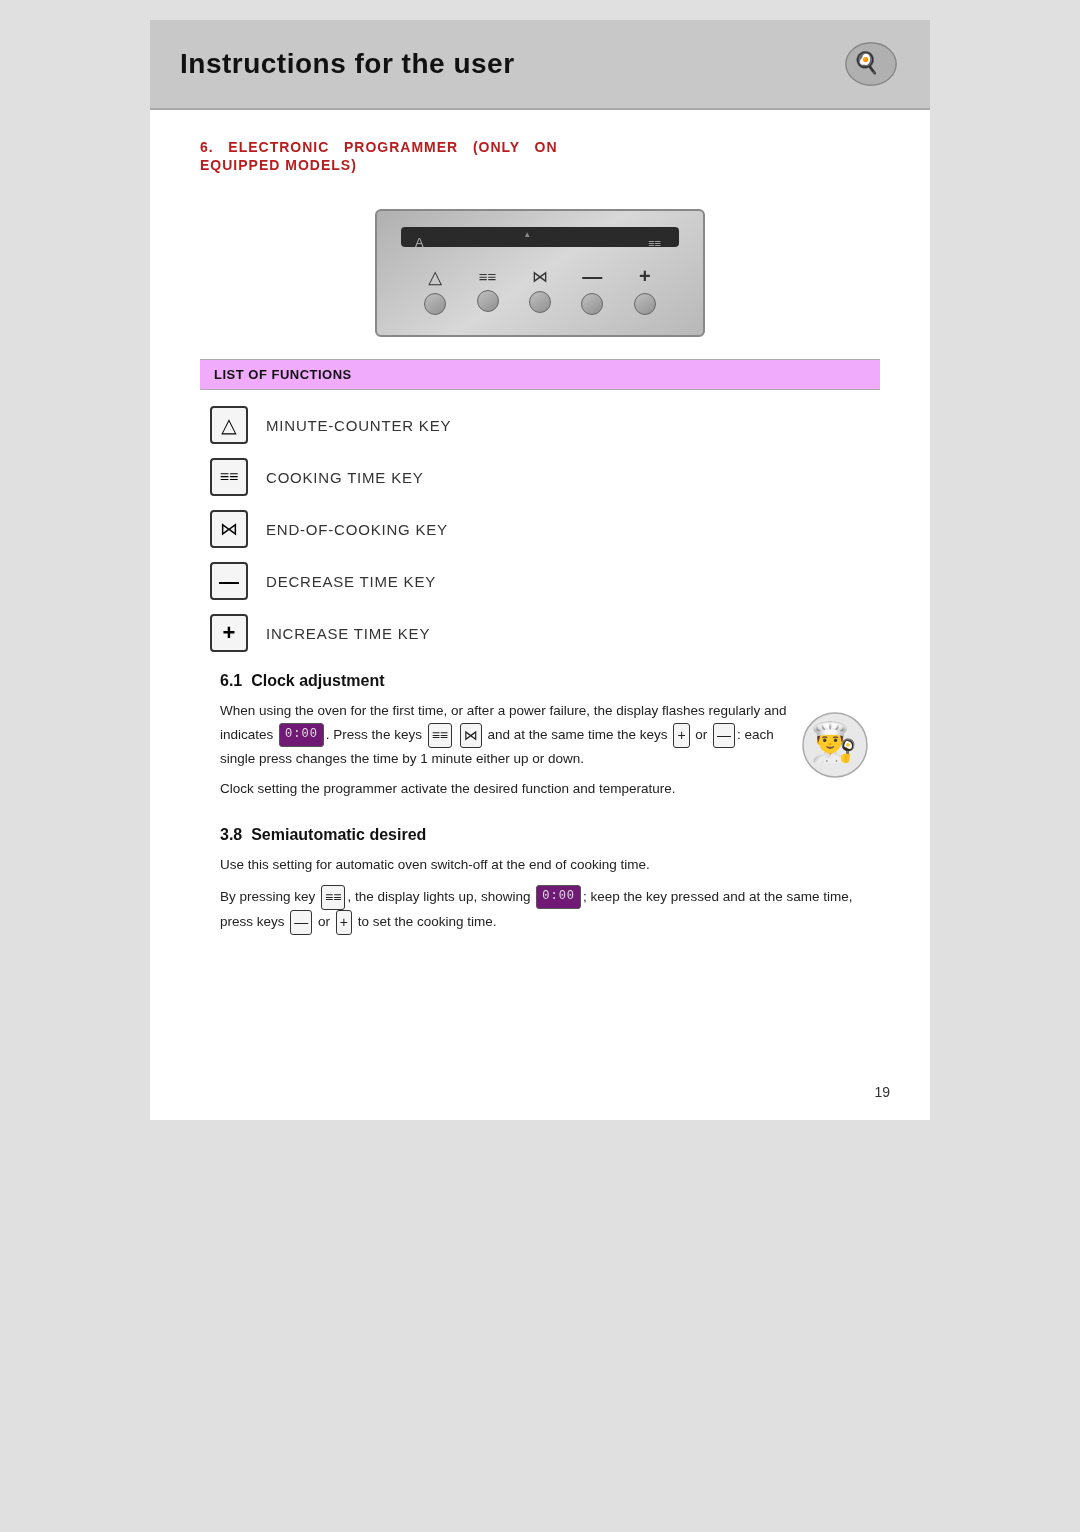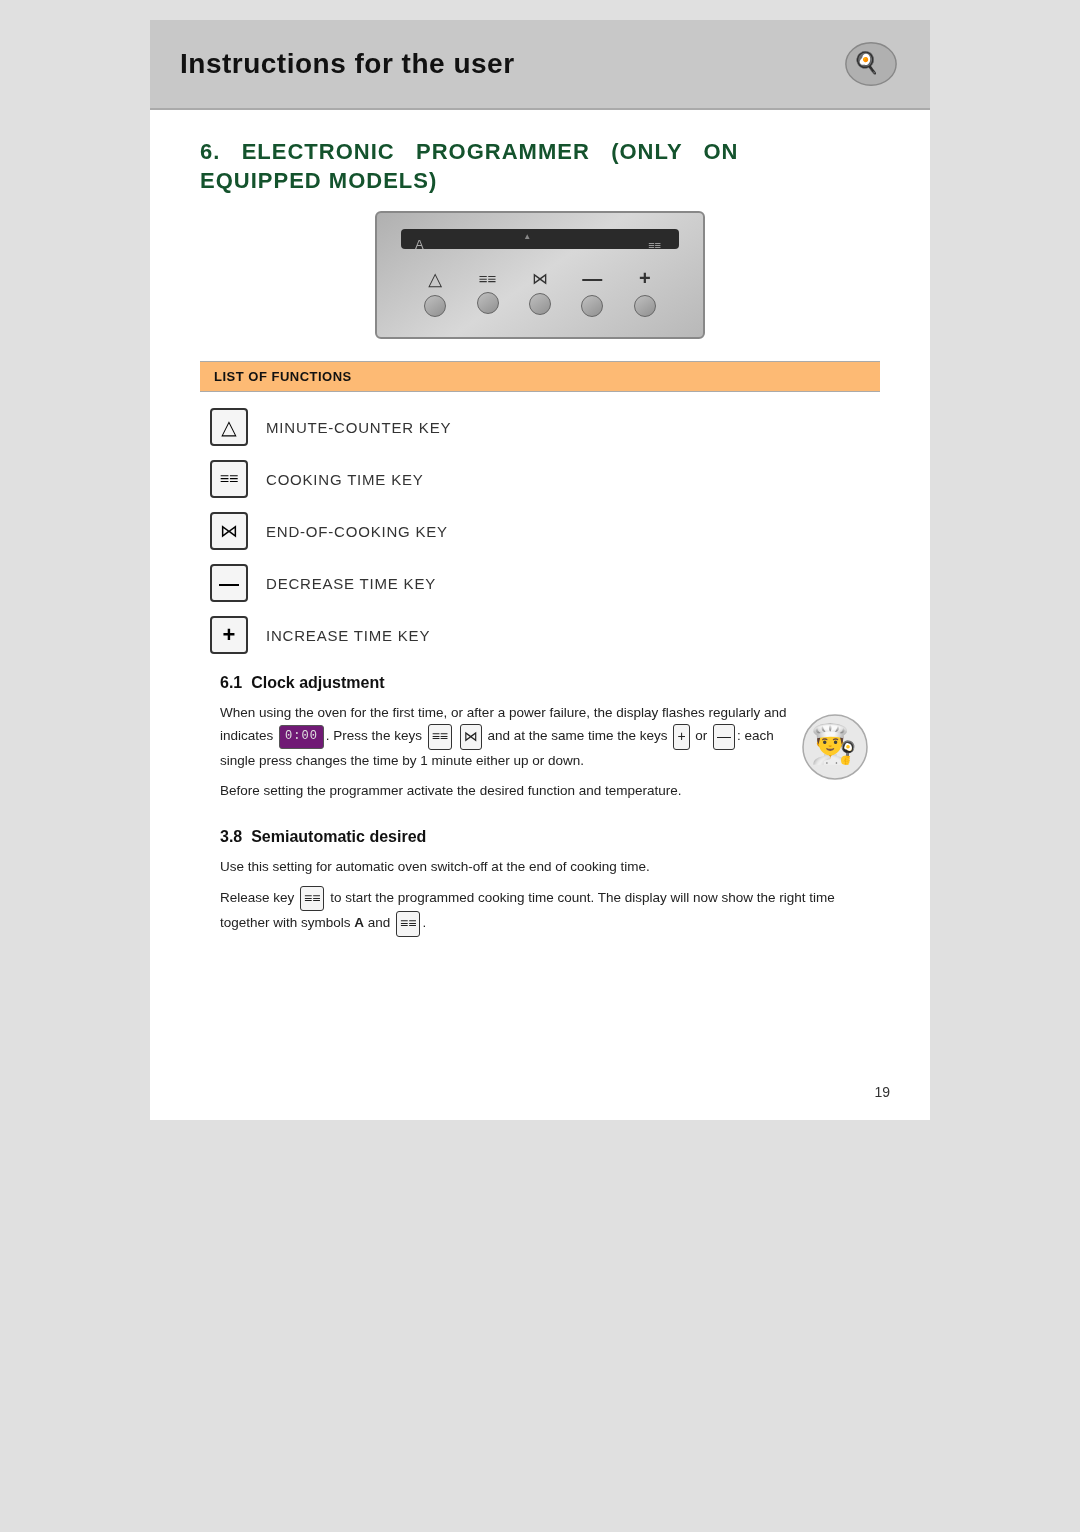--- a/index.html
+++ b/index.html
@@ -44,25 +44,25 @@
       height: 52px;
     }
 
     
     .content {
       padding: 28px 50px 20px 50px;
     }
 
     
     .section-heading {
-      font-size: 22px;
+      font-size: 14px;
       font-weight: bold;
       text-transform: uppercase;
-      color: #14532d;
-      margin-bottom: 16px;
+      color: #b91c1c;
+      margin-bottom: 35px;
       letter-spacing: 1px;
       line-height: 1.3;
     }
 
     
     .display-container {
       display: flex;
       justify-content: center;
       margin-bottom: 22px;
     }
@@ -134,21 +134,21 @@
     .display-btn-circle {
       width: 22px;
       height: 22px;
       border-radius: 50%;
       background: linear-gradient(145deg, #c0c0c0, #909090);
       border: 1px solid #666;
     }
 
     
     .functions-header {
-      background: #fdba74;
+      background: #f0abfc;
       padding: 7px 14px;
       font-weight: bold;
       font-size: 13px;
       letter-spacing: 0.5px;
       color: #111;
       margin-bottom: 16px;
       border-top: 1px solid #aaa;
       border-bottom: 1px solid #aaa;
     }
 
@@ -387,21 +387,21 @@
           <div class="subsection-content">
             <p>
               When using the oven for the first time, or after a power failure, the display
               flashes regularly and indicates <span class="inline-display">0:00</span>.
               Press the keys <span class="inline-icon">≡≡</span>
               <span class="inline-icon">⋈</span> and at the
               same time the keys <span class="inline-icon">+</span> or
               <span class="inline-icon">—</span>: each single press changes the time by 1 minute either up or down.
             </p>
             <p>
-              Before setting the programmer activate the desired function and temperature.
+              Clock setting the programmer activate the desired function and temperature.
             </p>
           </div>
         </div>
 
         <div class="section-6-1-image">
 
           <svg class="chef-icon" viewBox="0 0 70 70" xmlns="http://www.w3.org/2000/svg">
             <circle cx="35" cy="35" r="32" fill="#e8e8e8" stroke="#aaa" stroke-width="1.5"></circle>
             <text x="10" y="45" font-size="38">👨‍🍳</text>
           </svg>
@@ -412,22 +412,26 @@
     <div class="subsection">
       <div class="subsection-title">
         <span>3.8</span>&nbsp; <span>Semiautomatic desired</span>
       </div>
 
       <div class="subsection-content">
         <p>
           Use this setting for automatic oven switch-off at the end of cooking time.
         </p>
         <p>
-          Release key <span class="inline-icon">≡≡</span>
-          to start the programmed cooking time count. The display will now show the right time together with symbols <strong>A</strong> and <span class="inline-icon">≡≡</span>.
+          By pressing key <span class="inline-icon">≡≡</span>,
+          the display lights up, showing <span class="inline-display">0:00</span>;
+          keep the key pressed and at the same time, press keys
+          <span class="inline-icon">—</span> or
+          <span class="inline-icon">+</span>
+          to set the cooking time.
         </p>
       </div>
     </div>
 
   </div>
 
   <div class="page-number">19</div>
 
 </div>
 

